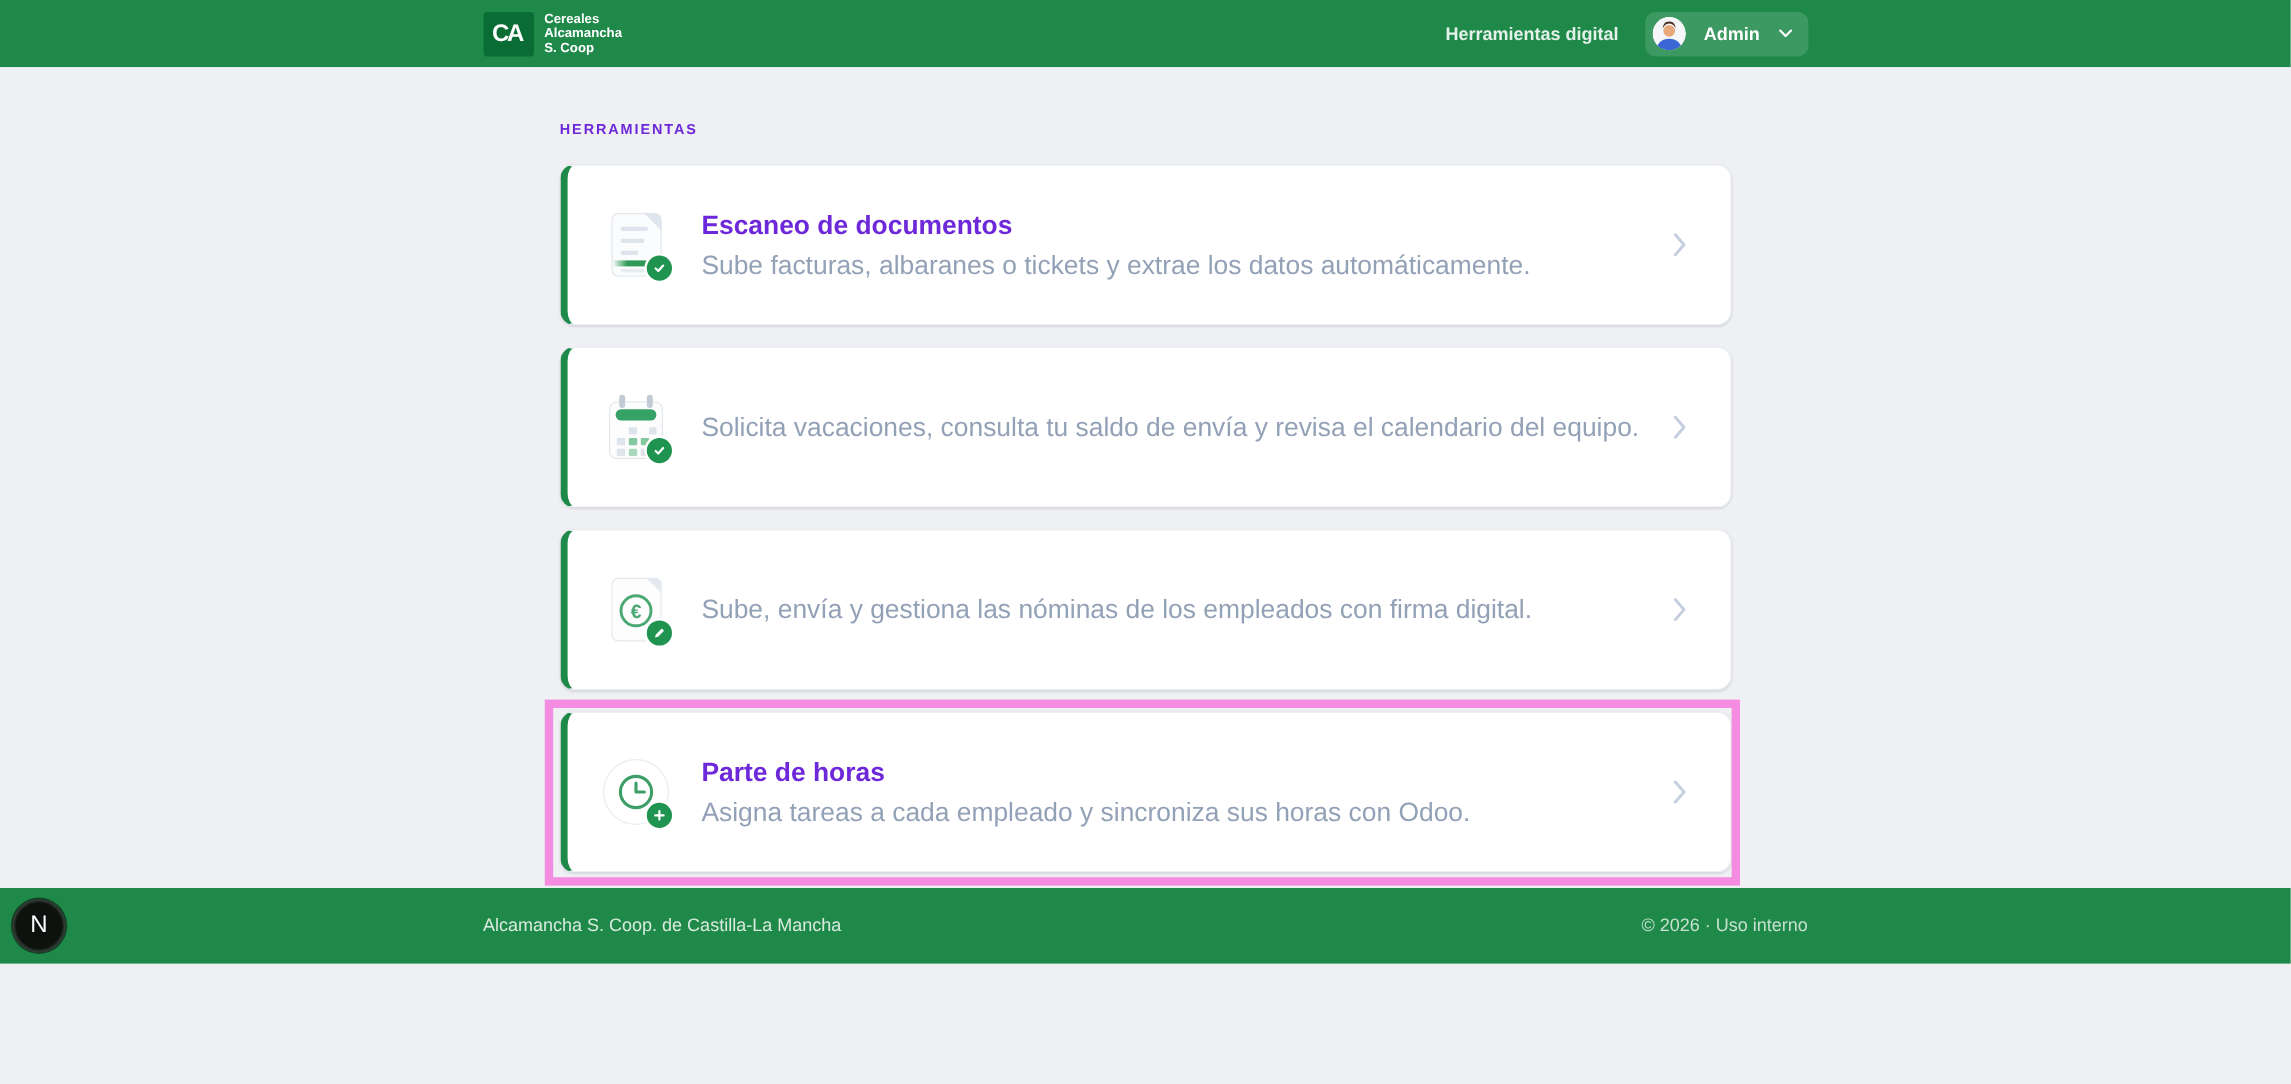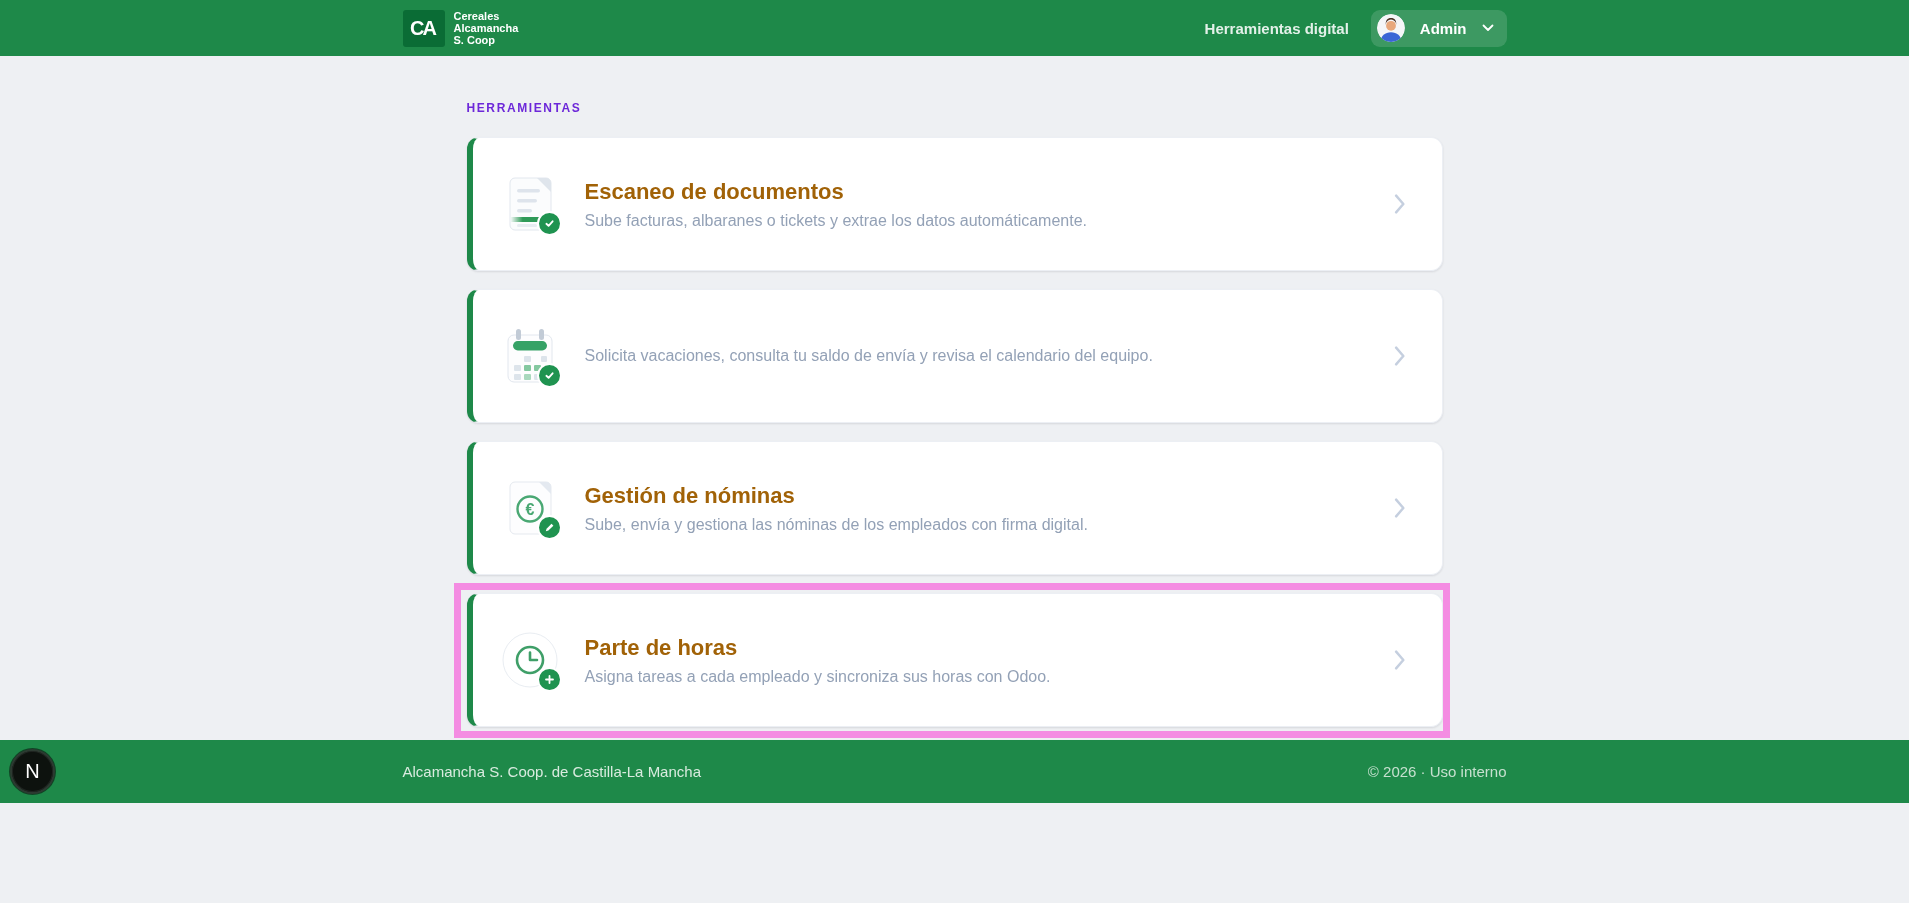--- a/index.html
+++ b/index.html
@@ -70,22 +70,22 @@
   }
   .icon-wrap { position: relative; width: 58px; height: 58px; margin-right: 26px; flex: none; }
   .badge {
     position: absolute; right: -3px; bottom: -3px;
     width: 21px; height: 21px; border-radius: 50%;
     background: #1f9350; border: 2px solid #fff;
     display: flex; align-items: center; justify-content: center;
   }
   .badge svg { width: 11px; height: 11px; }
   .card-text { display: flex; flex-direction: column; gap: 7px; }
-  .card-title { font-size: 22px; font-weight: 700; color: #a16207; }
-  .card-desc { font-size: 16px; color: #93a1b6; }
+  .card-title { font-size: 22px; font-weight: 700; color: #6d28d9; }
+  .card-desc { font-size: 22px; color: #93a1b6; }
   .card-chevron { margin-left: auto; display: flex; align-items: center; }
 
   
   .highlight-box {
     position: absolute;
     left: -13px; right: -7px; top: -10px; bottom: -11px;
     border: 7px solid #f48ce2;
     pointer-events: none;
     z-index: 3;
   }
@@ -246,21 +246,20 @@
                 <circle cx="29" cy="30" r="12.5" fill="none" stroke="#4aa873" stroke-width="2.4"></circle>
                 <text x="29" y="36" font-size="16" font-family="Liberation Sans, sans-serif" fill="#4aa873" text-anchor="middle" font-weight="600">€</text>
               </svg>
               <span class="badge">
                 <svg viewBox="0 0 12 12">
                     <path d="M2 10.2 L2.8 7.4 L8.2 2 L10.2 4 L4.8 9.4 Z" fill="#fff"></path>
                   </svg>
               </span>
             </div>
             <div class="card-text">
-              <span class="card-title">Gestión de nóminas</span>
               <span class="card-desc">Sube, envía y gestiona las nóminas de los empleados con firma digital.</span>
             </div>
             <span class="card-chevron">
               <svg width="12" height="20" viewBox="0 0 10 18">
                   <path d="M1.5 1.5 L8 9 L1.5 16.5" stroke="#c5cfdf" stroke-width="2.2" fill="none" stroke-linecap="round" stroke-linejoin="round"></path>
                 </svg>
             </span>
           </div>
         </div>
 

